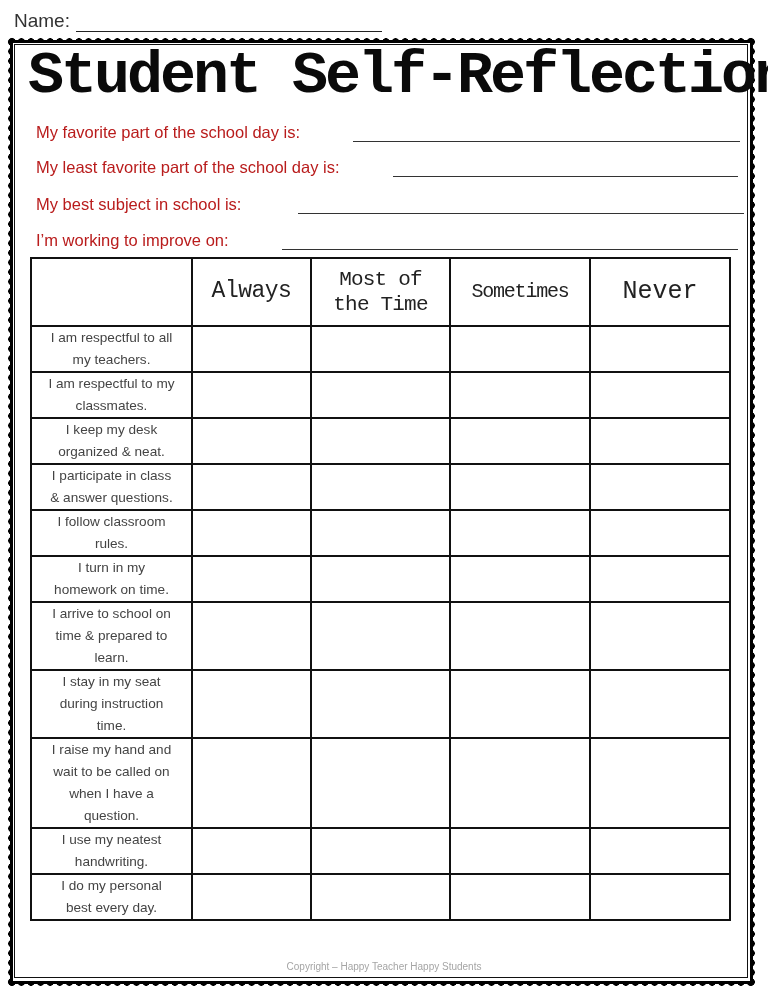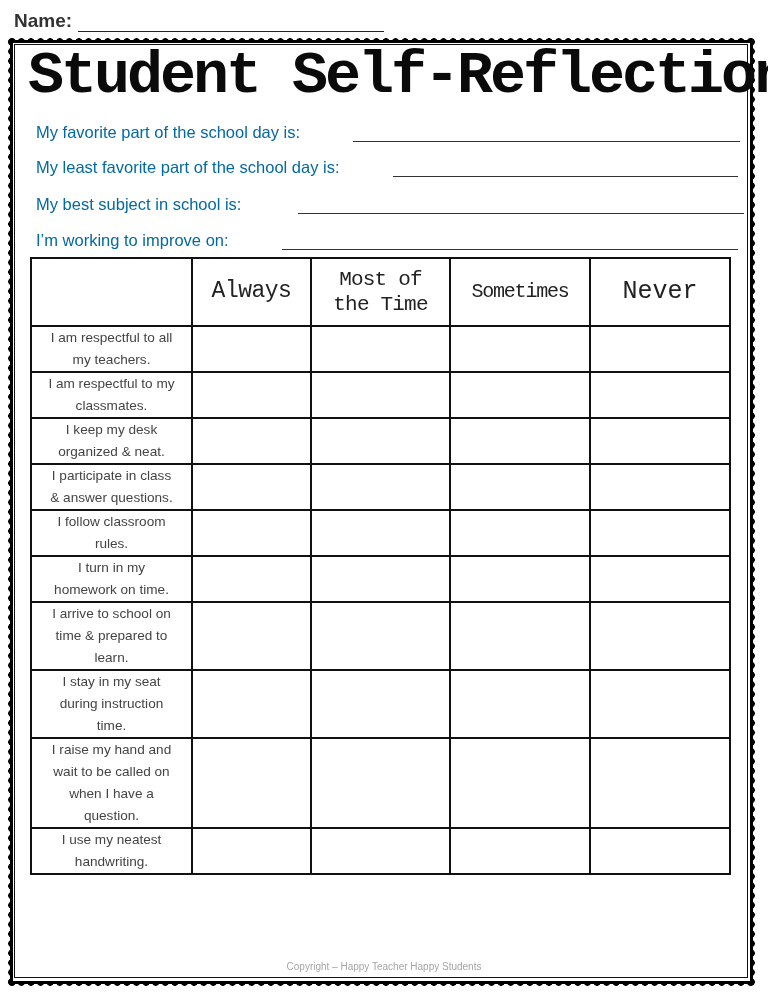--- a/index.html
+++ b/index.html
@@ -1,19 +1,19 @@
 <!DOCTYPE html>
 <html><head>
   <meta charset="utf-8">
   <style>
     * { box-sizing: border-box; margin: 0; padding: 0; }
     html, body { width: 768px; height: 994px; background: #ffffff; overflow: hidden; }
     body { position: relative; font-family: "Liberation Sans", "DejaVu Sans", sans-serif; color: #222; }
 
-    .name-row { position: absolute; left: 14px; top: 8px; height: 24px; display: flex; align-items: flex-end; font-weight: bold; }
+    .name-row { position: absolute; left: 14px; top: 8px; height: 24px; display: flex; align-items: flex-end; }
     .name-label { font-size: 19px; color: #333; line-height: 22px; }
     .name-line { display: inline-block; width: 306px; border-bottom: 1.5px solid #222; height: 18px; margin-left: 6px; }
 
     
     .frame {
       position: absolute; left: 7px; top: 37px; width: 749px; height: 950px;
       background:
         radial-gradient(circle at 50% 50%, #000 3.4px, transparent 3.9px) 0 0 / 9.6px 9.6px repeat-x,
         radial-gradient(circle at 50% 50%, #000 3.4px, transparent 3.9px) 0 100% / 9.6px 9.6px repeat-x,
         radial-gradient(circle at 50% 50%, #000 3.4px, transparent 3.9px) 0 0 / 9.6px 9.6px repeat-y,
@@ -27,21 +27,21 @@
       position: absolute; left: 14px; top: 44px; width: 734px; height: 934px;
       border: 1.5px solid #111; background: #fff;
     }
 
     .title {
       position: absolute; left: 28px; top: 40px; width: 715px; text-align: center;
       font-family: "Liberation Mono", "DejaVu Sans Mono", monospace; font-weight: bold;
       font-size: 60px; letter-spacing: -3px; color: #0a0a0a; line-height: 72px; white-space: nowrap;
     }
 
-    .prompt { position: absolute; left: 36px; display: flex; align-items: flex-end; font-size: 16.5px; color: #0369a1; height: 22px; gap: 47px; }
+    .prompt { position: absolute; left: 36px; display: flex; align-items: flex-end; font-size: 16.5px; color: #b91c1c; height: 22px; gap: 47px; }
     .prompt .blank { display: inline-block; border-bottom: 1.3px solid #333; height: 16px; margin-left: 6px; }
 
     table.reflect {
       position: absolute; left: 30px; top: 257px; width: 700px;
       border-collapse: collapse; table-layout: fixed;
     }
     table.reflect td, table.reflect th { border: 2.2px solid #111; }
     table.reflect th {
       font-family: "Liberation Mono", "DejaVu Sans Mono", monospace; font-weight: normal;
       color: #222; text-align: center; vertical-align: middle; line-height: 1.2;
@@ -177,16 +177,23 @@
       <td class="check"></td>
       <td class="check"></td>
     </tr>
     <tr style="height:43px;">
       <td class="stmt">I use my neatest handwriting.</td>
       <td class="check"></td>
       <td class="check"></td>
       <td class="check"></td>
       <td class="check"></td>
     </tr>
+    <tr style="height:44px;">
+      <td class="stmt">I do my personal best every day.</td>
+      <td class="check"></td>
+      <td class="check"></td>
+      <td class="check"></td>
+      <td class="check"></td>
+    </tr>
   </tbody>
 </table>
 
 <div class="copyright">Copyright – Happy Teacher Happy Students</div>
 
 </body></html>

